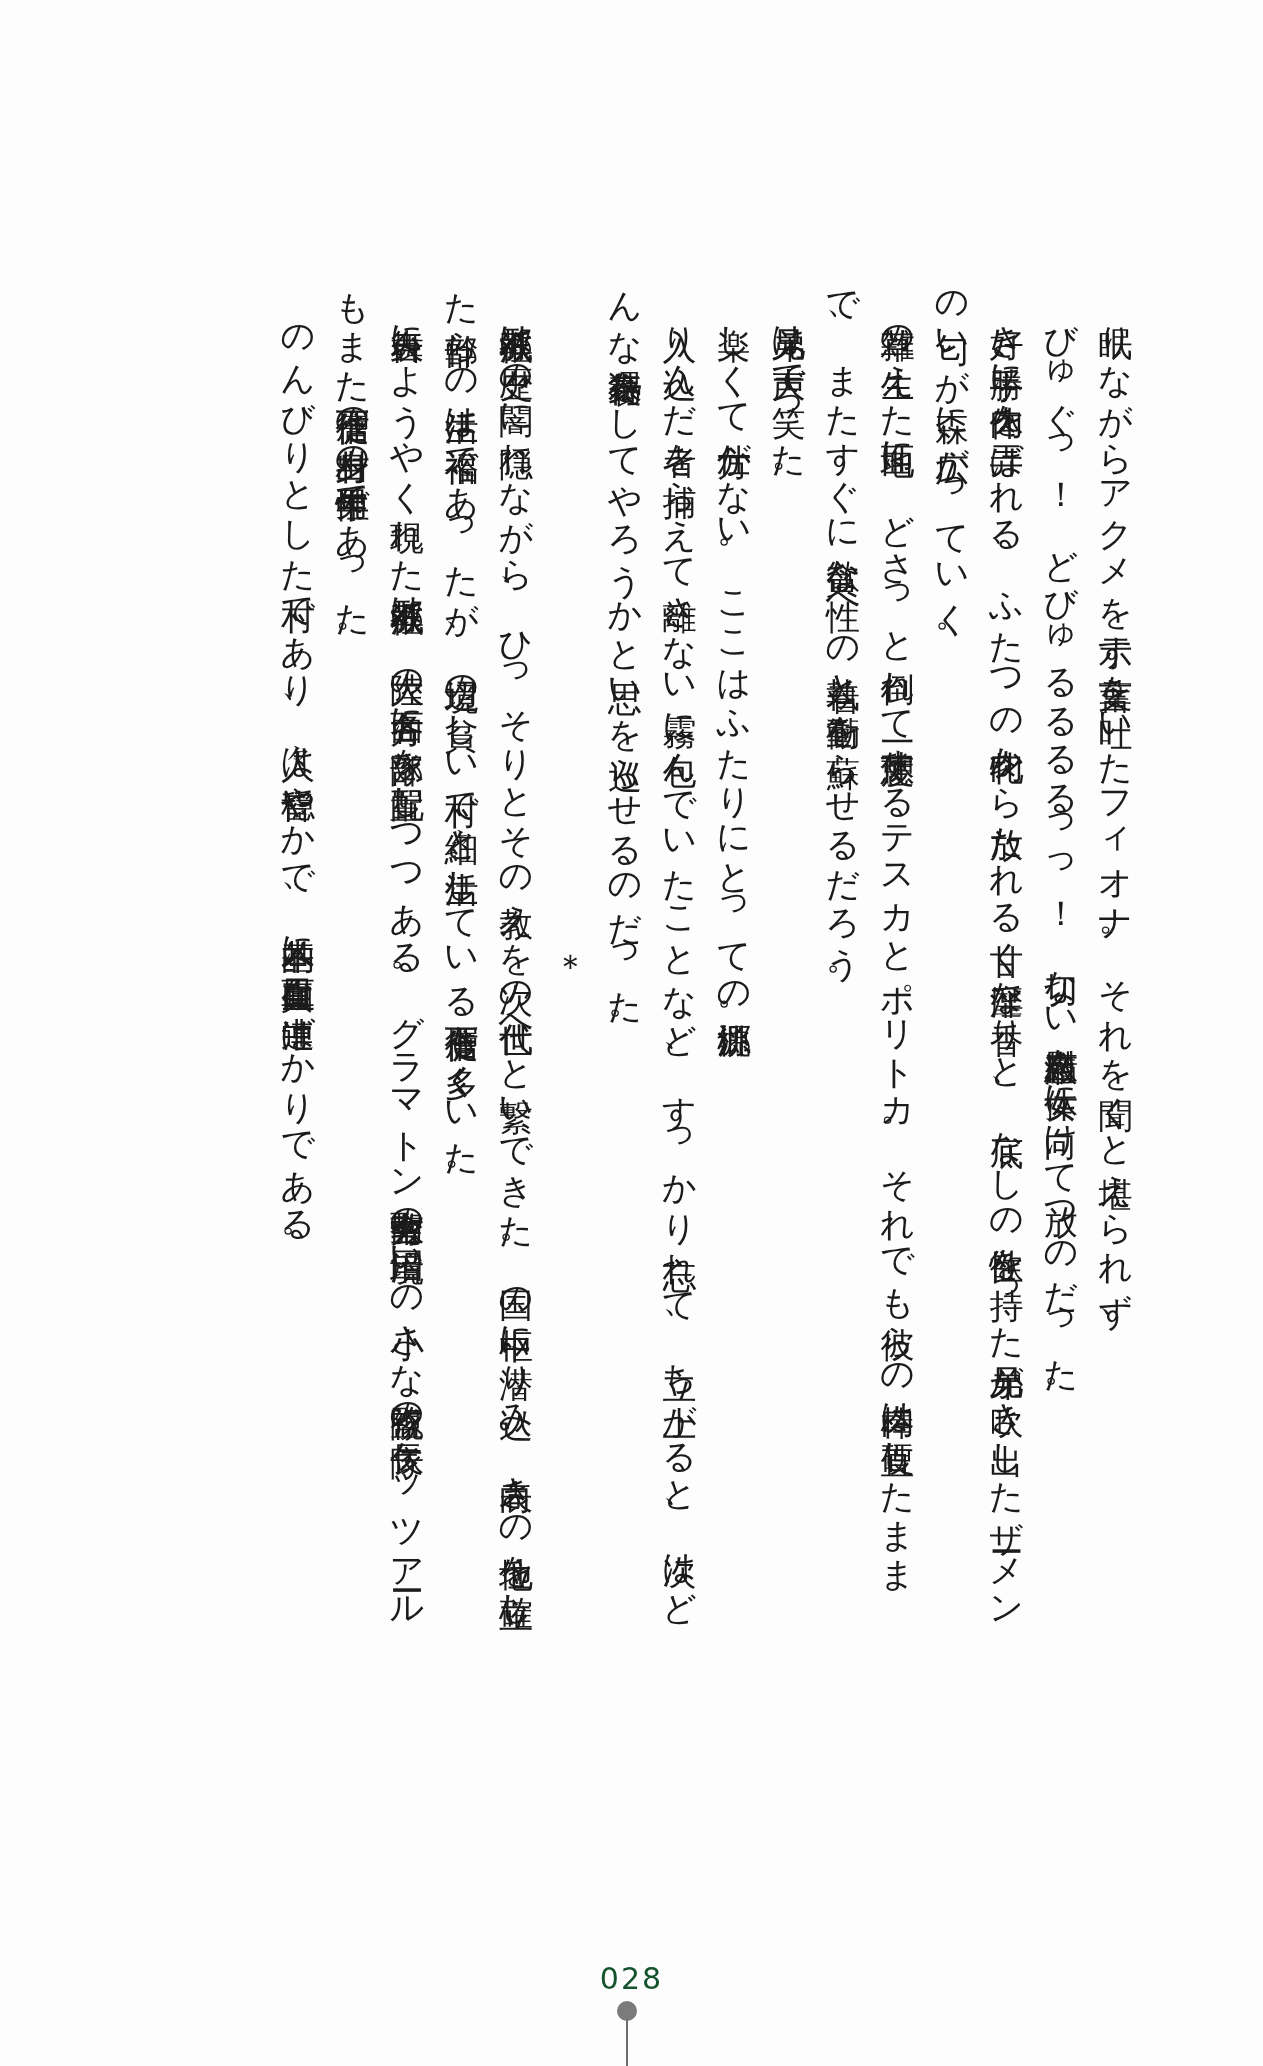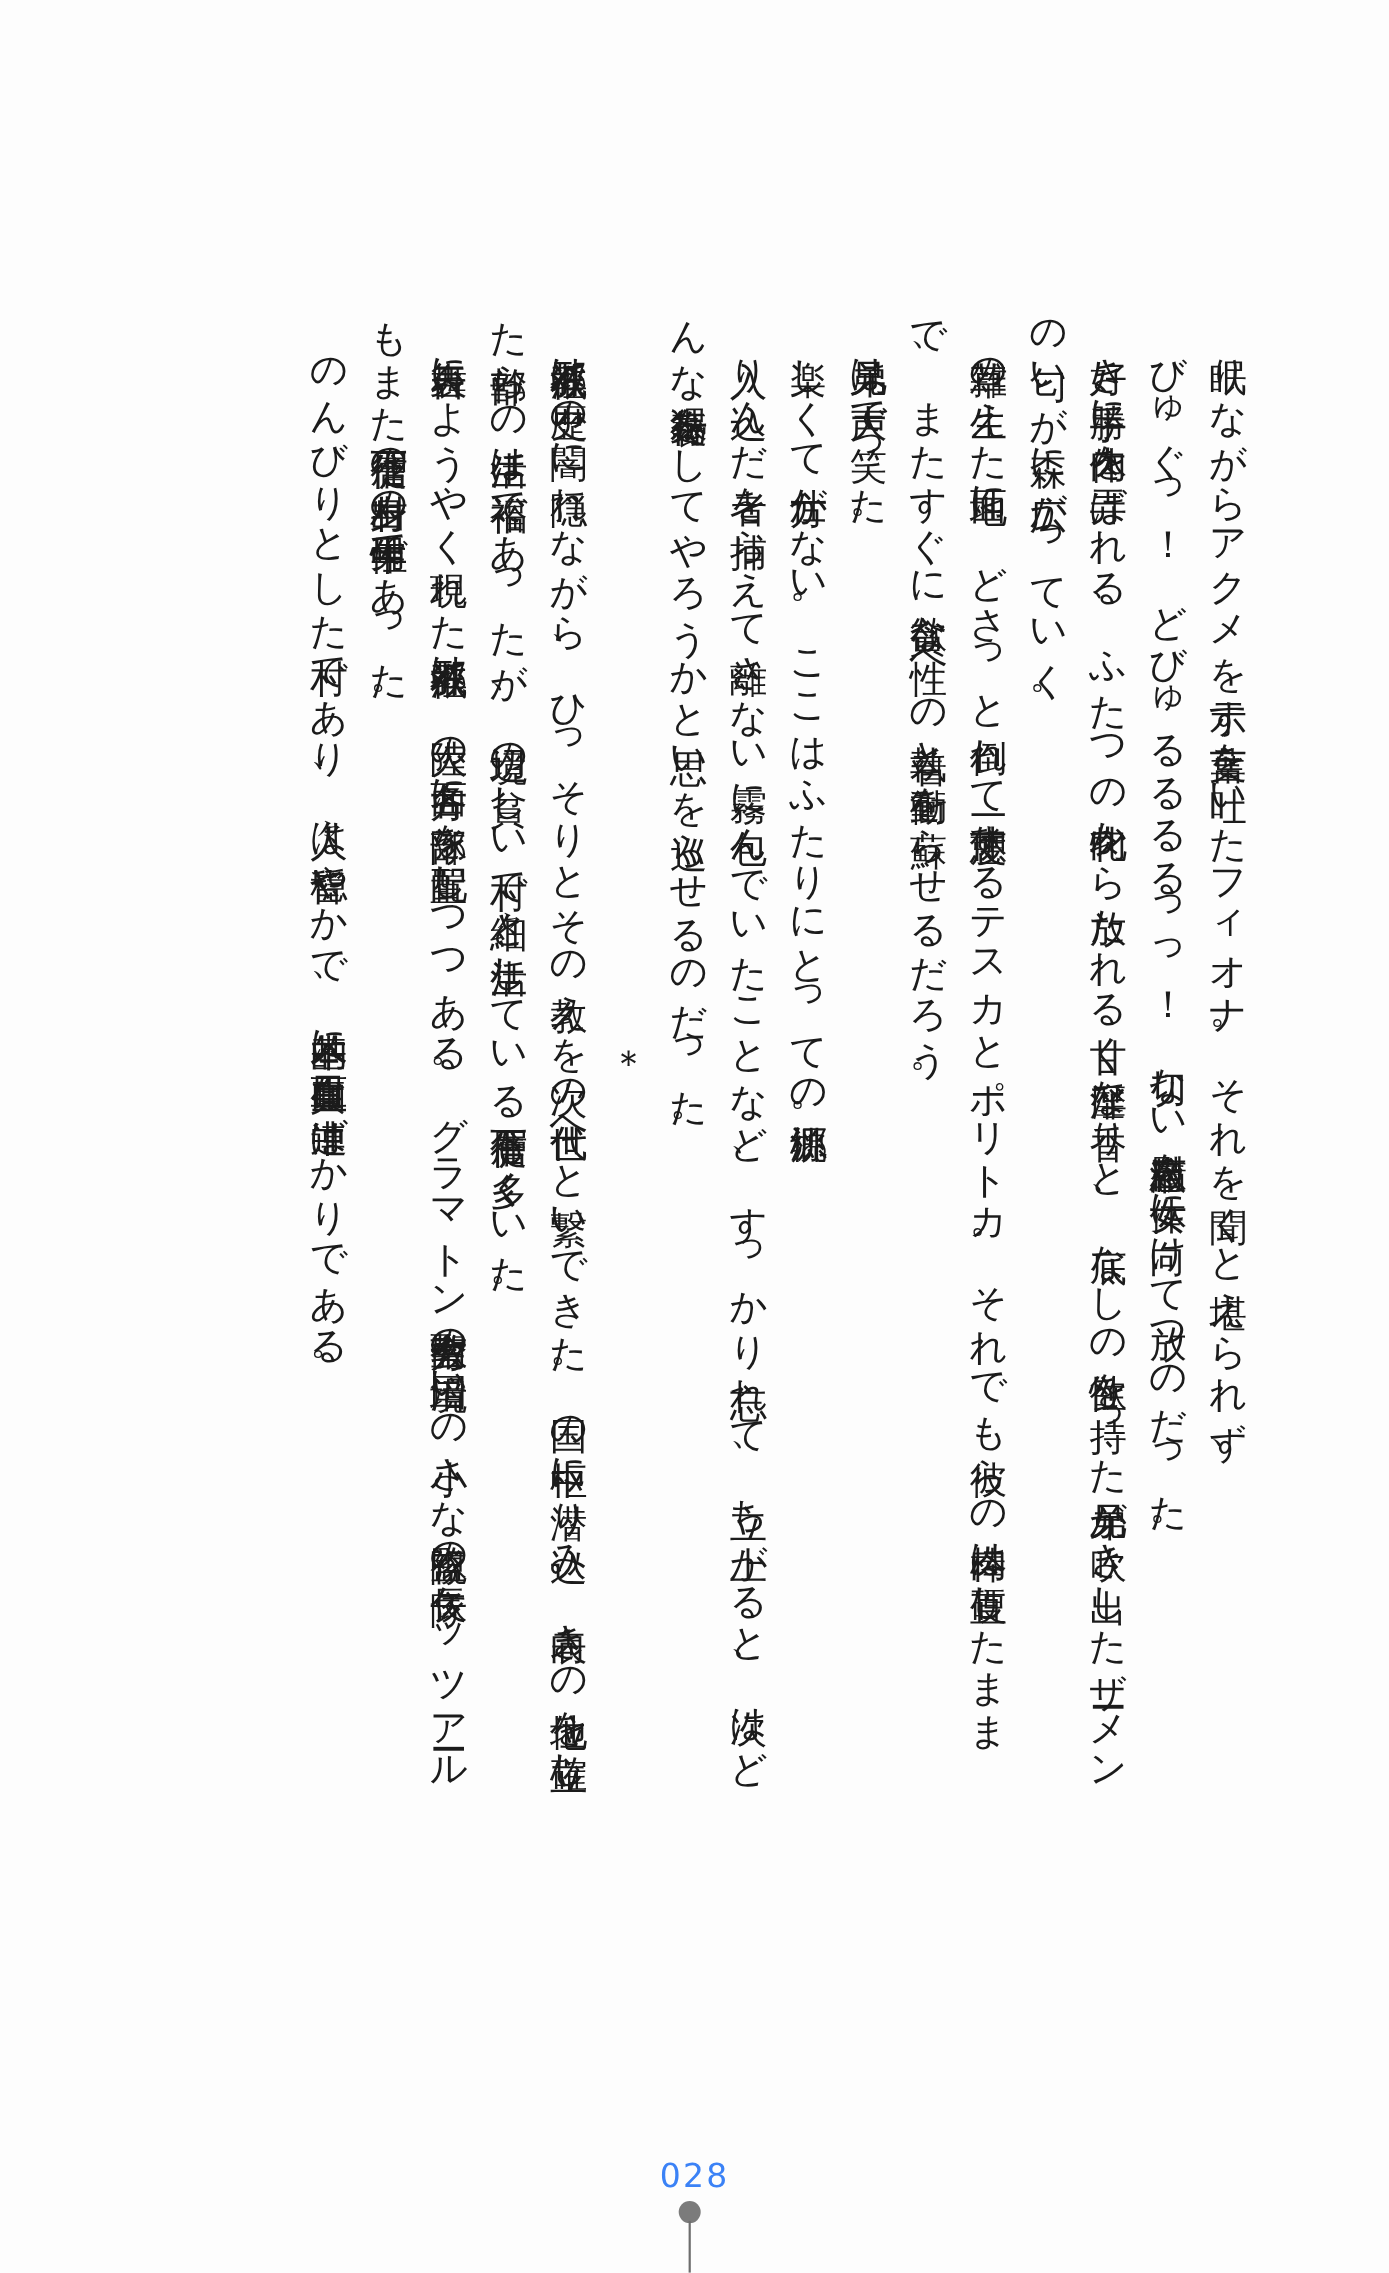--- a/index.html
+++ b/index.html
@@ -41,21 +41,21 @@
   .page-number {
     position: absolute;
     top: 1961px;
     left: 0;
     width: 100%;
     text-align: center;
     font-family: "DejaVu Sans", "Liberation Sans", sans-serif;
     font-size: 30px;
     font-weight: 400;
     letter-spacing: 2px;
-    color: #3b82f6;
+    color: #14532d;
   }
   .footer-dot {
     position: absolute;
     top: 2001px;
     left: 617px;
     width: 20px;
     height: 20px;
     border-radius: 50%;
     background: #7b7b7b;
   }

